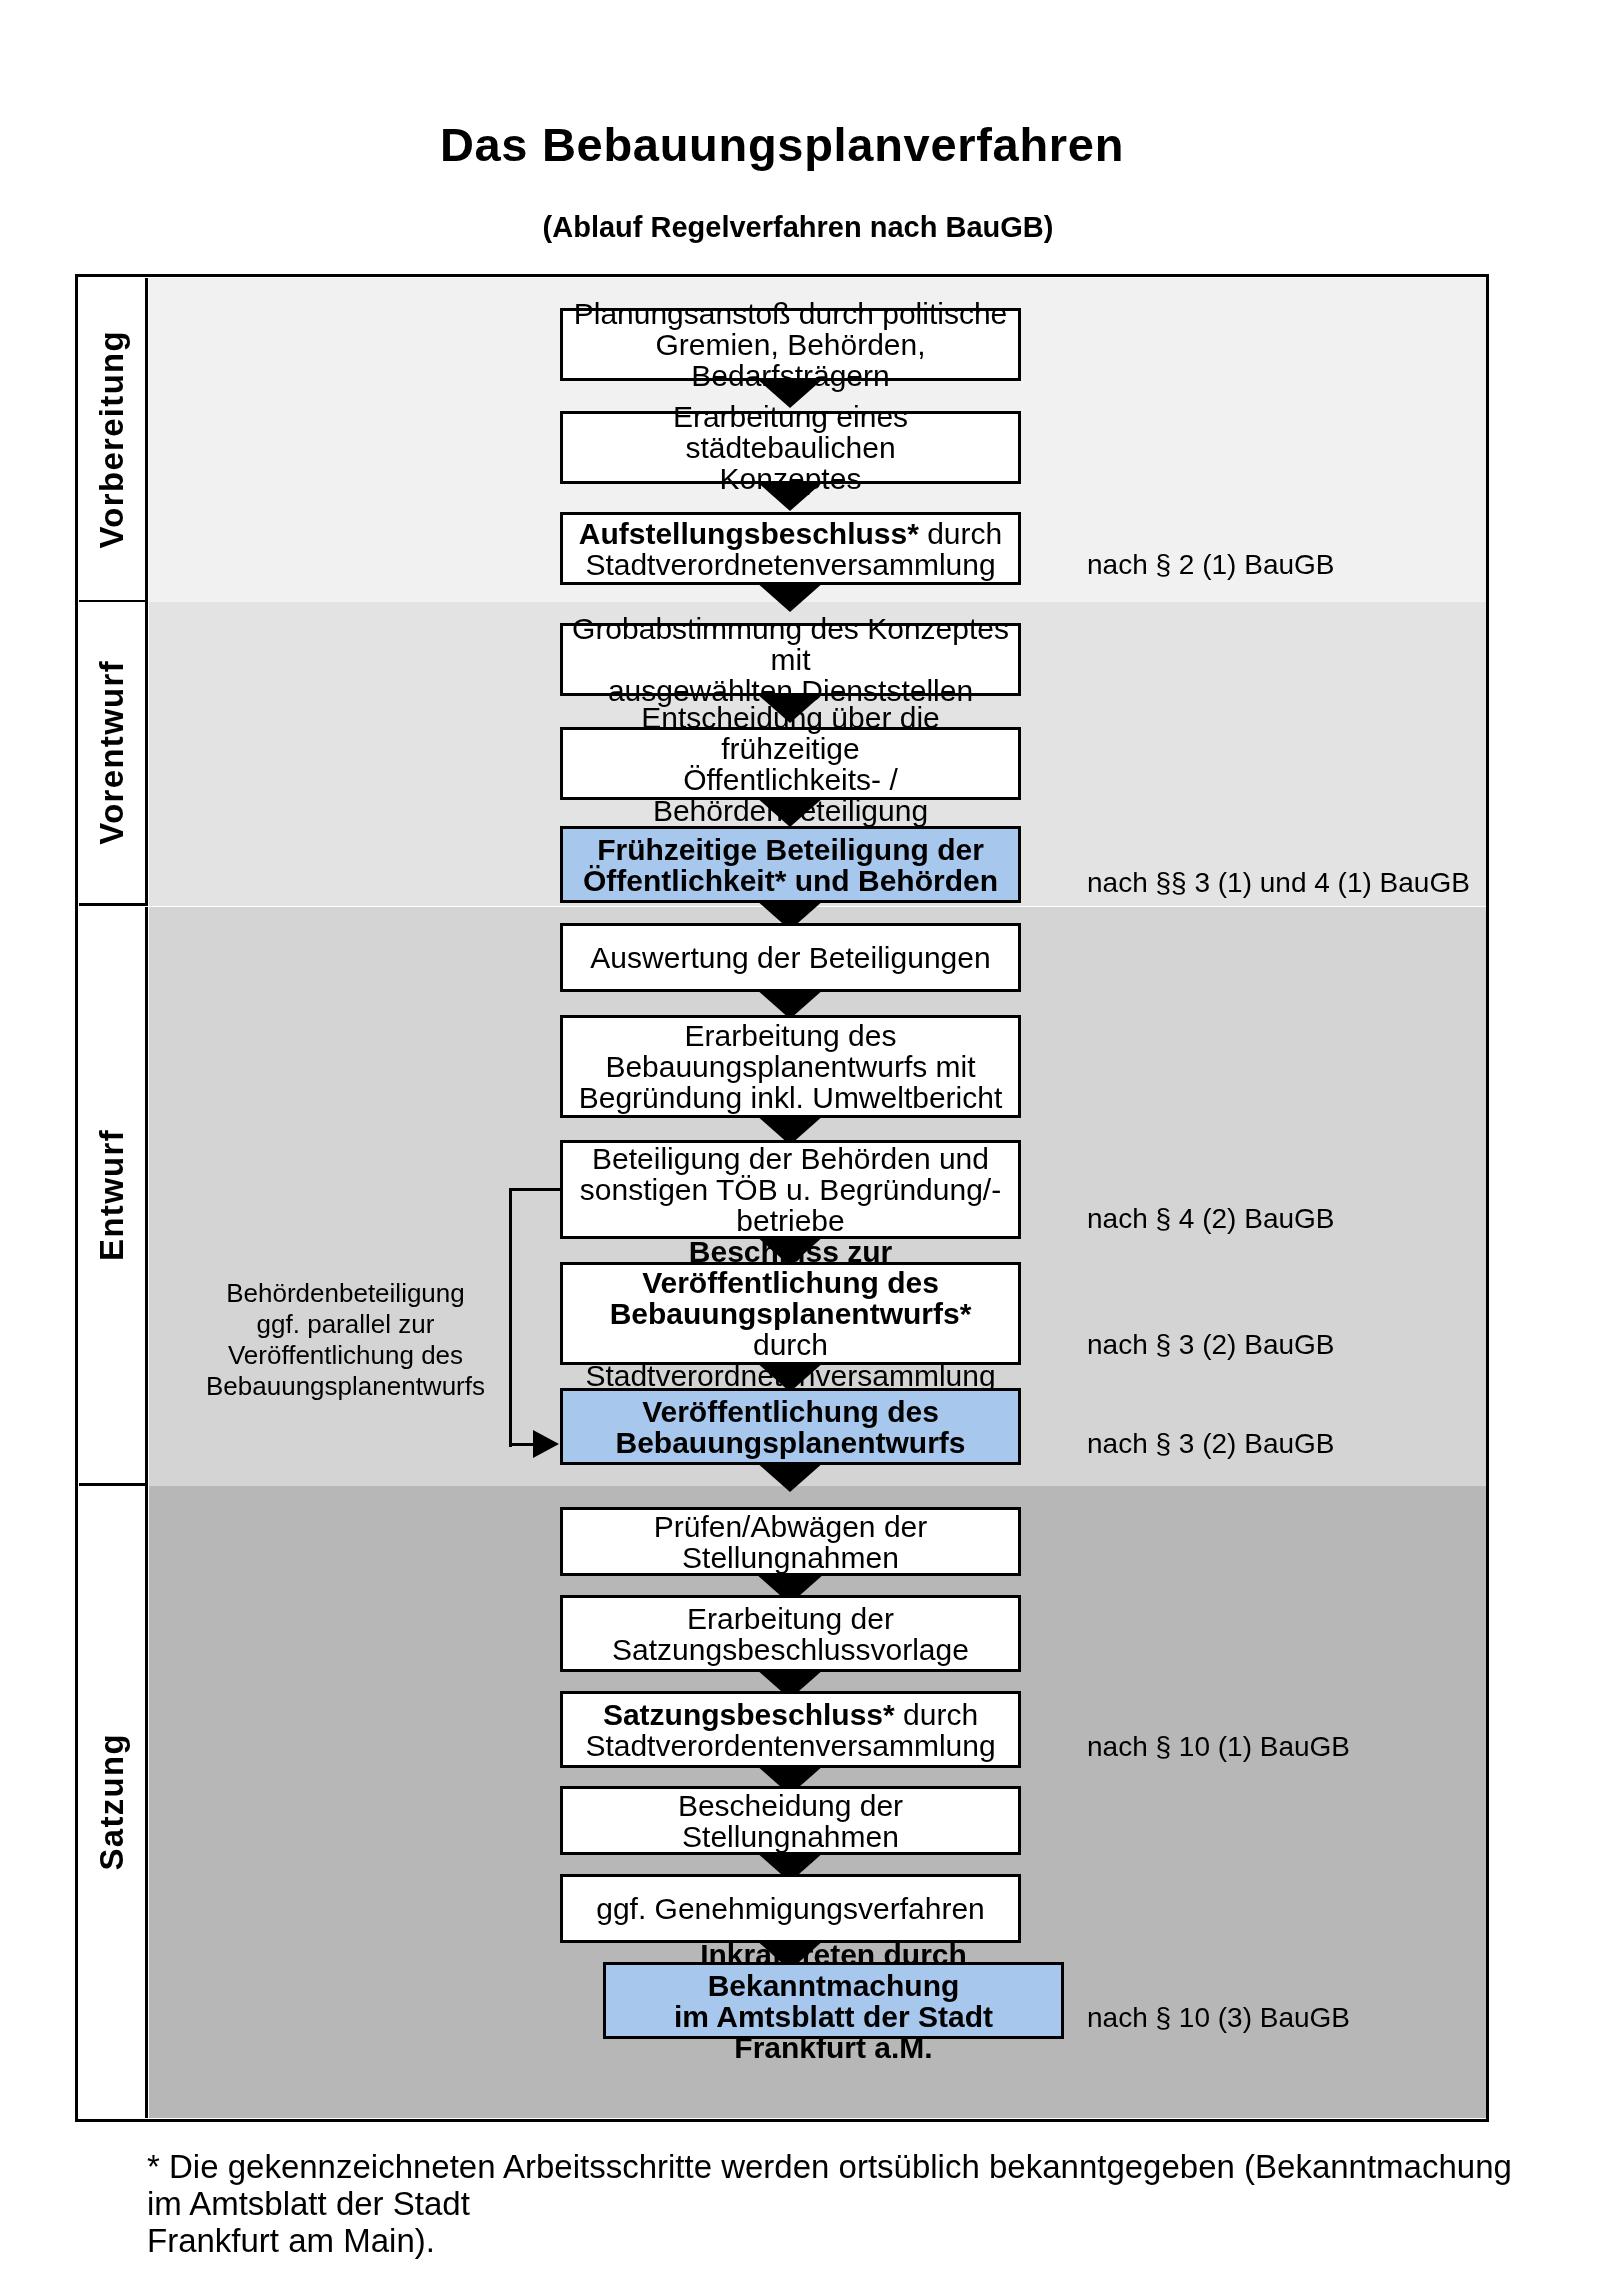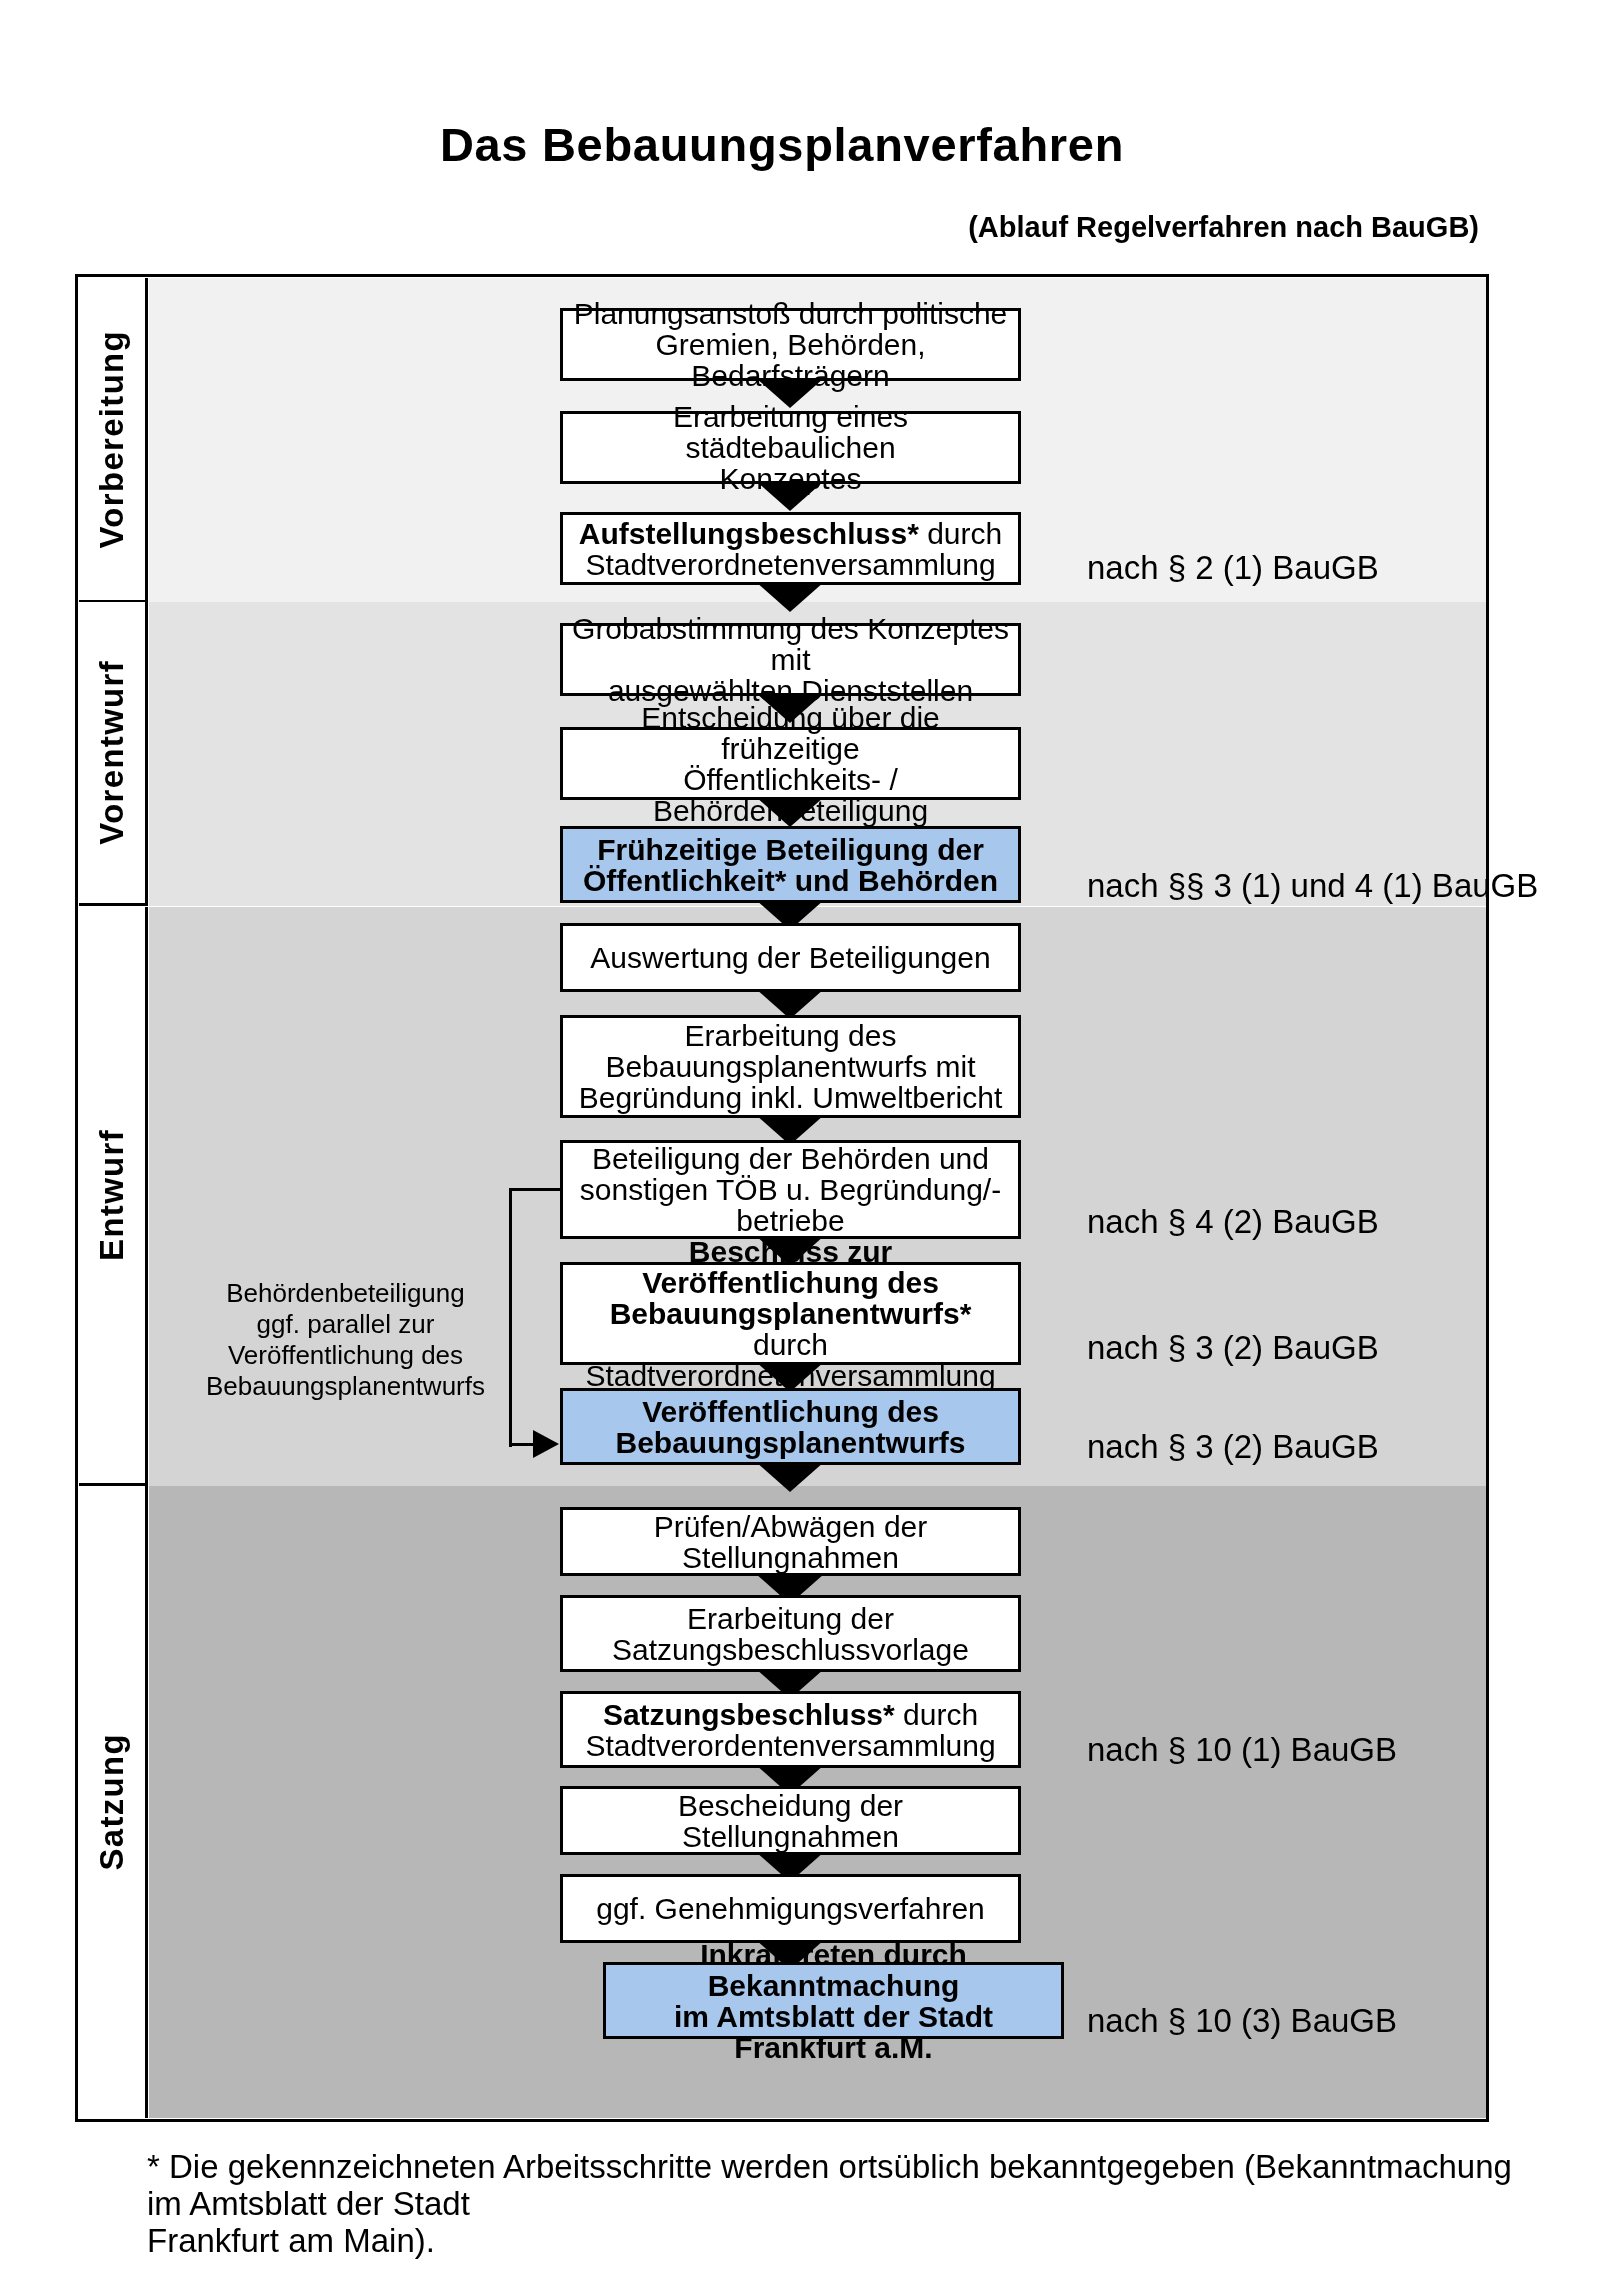--- a/index.html
+++ b/index.html
@@ -1,41 +1,41 @@
 <!DOCTYPE html>
 <html style="font-size:10.5px"><head>
 <meta charset="utf-8">
 <style>
   html,body{margin:0;padding:0;background:#fff;}
   body{width:1623px;height:2295px;position:relative;overflow:hidden;
        font-family:"Liberation Sans","DejaVu Sans",sans-serif;color:#000;}
   .abs{position:absolute;box-sizing:border-box;}
   .title{left:75px;top:117px;width:1414px;text-align:center;
          font-size:47px;font-weight:bold;letter-spacing:0.7px;}
-  .subtitle{left:65px;top:211px;width:1414px;text-align:right;
+  .subtitle{left:91px;top:211px;width:1414px;text-align:center;
             font-size:29px;font-weight:bold;}
   .frame{left:75px;top:274px;width:1414px;height:1848px;border:3.9px solid #000;}
   .band{left:149px;width:1337px;}
   .band.s1{top:278px;height:325px;background:#f1f1f1;}
   .band.s2{top:602px;height:304px;background:#e3e3e3;}
   .band.s3{top:907px;height:579px;background:#d4d4d4;}
   .band.s4{top:1486px;height:632px;background:#b7b7b7;}
   .phasecell{left:79px;width:69px;background:#ffffff;border-right:3.9px solid #000;
              display:flex;align-items:center;justify-content:center;}
   .phasecell.b{border-bottom:3.9px solid #000;}
   .phasecell span{writing-mode:vertical-rl;transform:rotate(180deg);
                   font-size:33px;font-weight:bold;letter-spacing:1.3px;white-space:nowrap;}
   .box{left:560px;width:461px;border:3.9px solid #000;background:#fff;
        display:flex;align-items:center;justify-content:center;z-index:3;}
   .box .bt{text-align:center;font-size:30px;line-height:31px;white-space:pre-line;padding:0 5.2px;}
   .box.blue{background:#a7c7ed;}
   .box.blue .bt{font-weight:bold;}
   .arrow{left:756px;width:0;height:0;border-left:34px solid transparent;
          border-right:34px solid transparent;border-top:30px solid #000;z-index:2;}
-  .ref{left:1087px;font-size:33px;white-space:nowrap;z-index:4;}
+  .ref{left:1087px;font-size:28px;white-space:nowrap;z-index:4;}
   .sidenote{left:190px;top:1278px;width:311px;text-align:center;
             font-size:26px;line-height:31px;white-space:pre-line;}
   .cline{background:#000;z-index:1;}
   .rarrow{width:0;height:0;border-top:14.4px solid transparent;
           border-bottom:14.4px solid transparent;border-left:26px solid #000;z-index:2;}
   .footnote{left:147px;top:2148px;width:1388px;font-size:33px;line-height:37px;white-space:pre-line;}
 </style>
 </head>
 <body>
 

